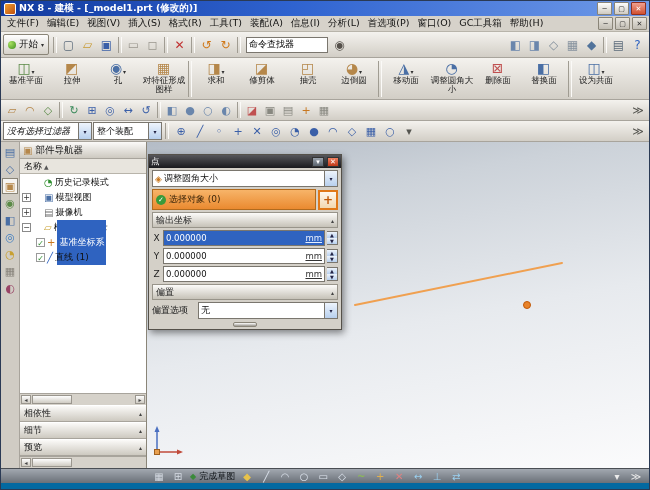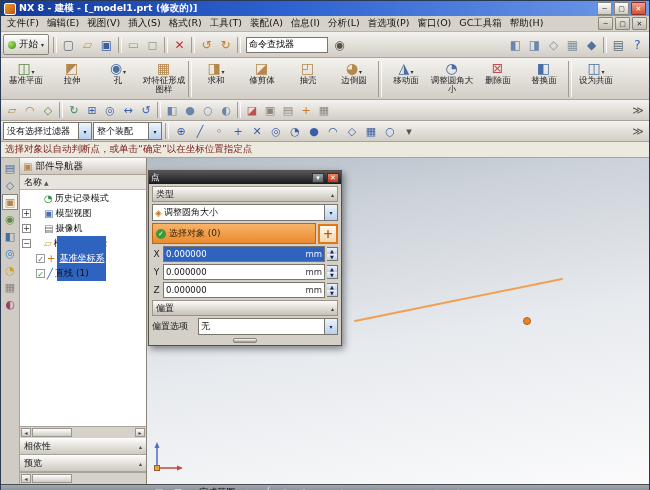--- a/index.html
+++ b/index.html
@@ -33,42 +33,42 @@
   
   .tb2{height:40px;align-items:stretch;padding-top:1px;}
   .fbtn{width:46px;display:flex;flex-direction:column;align-items:center;padding-top:1px;font-size:8.5px;line-height:1.1;text-align:center;}
   .fbtn .ficon{display:flex;align-items:flex-end;gap:1px;height:16px;}
   .fbtn .fglyph{font-size:14px;line-height:15px;}
   .fbtn .flabel{height:20px;overflow:hidden;color:#222;}
   .sep2{width:2px;margin:2px 1px;border-left:1px solid #a09c92;border-right:1px solid #fbfaf8;}
   
   .select{display:flex;align-items:center;height:16px;background:#fff;border:1px solid #7a766e;font-size:9px;padding-left:3px;}
   .select .arr,.fld .arr{margin-left:auto;width:12px;height:100%;display:flex;align-items:center;justify-content:center;background:linear-gradient(#eef4fc,#b8d0ee);border-left:1px solid #7a766e;font-size:6px;color:#224;}
-  .w84{width:84px;} .w64{width:64px;}
+  .w84{width:84px;font-style:italic;} .w64{width:64px;}
   
   .prompt{height:15px;display:flex;align-items:center;padding:0 4px;background:#eceade;border-bottom:1px solid #a8a49c;color:#7b2020;font-size:9.5px;}
   
   .main{display:flex;height:326px;}
   .rstrip{width:18px;background:#d0ccc4;border-right:1px solid #a8a49c;display:flex;flex-direction:column;align-items:center;padding-top:2px;gap:1px;}
   .rbi{width:16px;height:16px;display:flex;align-items:center;justify-content:center;font-size:11px;}
   .rbi.active{background:#f6f4f0;border:1px solid #8a8578;box-sizing:border-box;}
   
   .nav{width:126px;background:#f4f2ee;border-right:1px solid #8a8578;display:flex;flex-direction:column;}
   .nav-title{height:16px;display:flex;align-items:center;gap:3px;padding:0 3px;background:linear-gradient(#fbfaf8,#cdc9c0);border-bottom:1px solid #a8a49c;font-size:9.5px;}
   .nav-col{height:14px;display:flex;align-items:center;gap:2px;padding:0 4px;background:#e8e5de;border-bottom:1px solid #b8b4aa;font-size:9px;}
   .nav-col .sort{font-size:6px;color:#555;}
   .tree{flex:1;background:#fff;overflow:hidden;padding-top:1px;}
   .trow{height:15px;display:flex;align-items:center;gap:2px;padding:0 2px;font-size:9px;white-space:nowrap;}
   .trow.indent{padding-left:16px;}
   .expand{width:9px;height:9px;line-height:8px;text-align:center;font-size:8px;color:#333;box-sizing:border-box;flex:none;}
   .expand:not(:empty){border:1px solid #8a8a8a;background:#fff;}
   .check{width:9px;height:9px;line-height:9px;text-align:center;font-size:8px;color:#2f8f2f;font-weight:bold;box-sizing:border-box;flex:none;}
   .check:not(:empty){border:1px solid #9a9a9a;background:#fff;}
   .tglyph{font-size:10px;flex:none;}
-  .tlabel.sel{background:#2f63c0;color:#fff;padding:16px 2px;text-decoration:underline;}
+  .tlabel.sel{background:#2f63c0;color:#fff;padding:16px 2px;}
   .hscroll{height:11px;border-top:1px solid #a8a49c;background:#d6d2ca;display:flex;align-items:center;padding:0 1px;}
   .harr{width:10px;height:9px;font-size:6px;display:flex;align-items:center;justify-content:center;color:#444;background:linear-gradient(#fefefe,#cfcbc2);border:1px solid #9a968e;box-sizing:border-box;}
   .hthumb{width:40px;height:9px;background:linear-gradient(#fefefe,#cfcbc2);border:1px solid #9a968e;margin-left:1px;box-sizing:border-box;}
   .npanel{height:15px;display:flex;align-items:center;justify-content:space-between;padding:0 4px;background:linear-gradient(#fbfaf8,#cdc9c0);border-top:1px solid #fff;border-bottom:1px solid #a8a49c;font-size:9px;}
   .chev{font-size:6px;color:#444;}
   
   .gfx{flex:1;position:relative;background:linear-gradient(170deg,#b4bcc6 0%,#ccd2d9 20%,#e7eaee 55%,#fbfbfc 100%);overflow:hidden;}
   .scene{position:absolute;left:0;top:0;}
   
   .dialog{position:absolute;left:1px;top:12px;width:192px;background:#d4d0c8;border:1px solid #55514a;box-shadow:2px 3px 7px rgba(0,0,0,.45);padding-bottom:1px;}
@@ -80,21 +80,21 @@
   .fld{flex:1;height:15px;display:flex;align-items:center;background:#fff;border:1px solid #7a766e;font-size:9px;padding-left:2px;}
   .fld .ficn{margin-right:2px;font-size:9px;}
   .sel-row{flex:1;height:19px;display:flex;align-items:center;gap:3px;padding:0 3px;background:linear-gradient(#f7b469,#ea8a30);border:1px solid #b06a1e;font-size:9px;color:#3a2408;}
   .chkdot{width:10px;height:10px;border-radius:50%;background:#3a9a3a;color:#fff;font-size:7px;line-height:10px;text-align:center;flex:none;}
   .pt-btn{width:20px;height:20px;display:flex;align-items:center;justify-content:center;border:2px solid #e07818;background:linear-gradient(#fff8ee,#f2d8b0);color:#c05808;font-size:12px;font-weight:bold;box-sizing:border-box;}
   .axis{width:9px;text-align:center;color:#222;}
   .reflabel{width:26px;color:#222;}
   .offlabel{width:44px;color:#222;}
   .num{flex:1;height:14px;display:flex;align-items:center;border:1px solid #7a766e;background:#fff;font-size:8.5px;}
   .num .v{flex:1;padding:0 2px;}
-  .num .u{padding:0 2px;color:#333;}
+  .num .u{padding:0 2px;color:#333;text-decoration:underline;}
   .num.sel{background:#2f63c0;color:#fff;}
   .num.sel .u{color:#e8f0ff;}
   .spin{width:11px;height:14px;display:flex;flex-direction:column;border:1px solid #7a766e;border-left:none;box-sizing:border-box;}
   .spin span{flex:1;display:flex;align-items:center;justify-content:center;font-size:5px;background:linear-gradient(#eef4fc,#b8d0ee);color:#224;}
   .dlg-btns{display:flex;justify-content:center;gap:5px;margin:9px 3px 2px;}
   .dlg-btn{min-width:50px;height:17px;display:flex;align-items:center;justify-content:center;font-size:9px;background:linear-gradient(#f6f4f0,#cfcabf);border:1px solid #8a8578;border-radius:2px;box-sizing:border-box;padding:0 4px;}
   .dlg-btn.ok{border:2px solid #78b43e;background:linear-gradient(#eef6e0,#d2e8b4);}
   .grip{height:7px;display:flex;align-items:center;justify-content:center;}
   .grip i{display:block;width:22px;height:3px;background:linear-gradient(#fff,#9a968e);border:1px solid #8a8578;border-radius:2px;}
   
@@ -315,23 +315,20 @@
     <span class="tbi" style="color: rgb(58, 95, 168);">●</span>
     <span class="tbi" style="color: rgb(58, 95, 168);">◠</span>
     <span class="tbi" style="color: rgb(58, 95, 168);">◇</span>
     <span class="tbi" style="color: rgb(58, 95, 168);">▦</span>
     <span class="tbi" style="color: rgb(58, 95, 168);">○</span>
     <span class="tbi" style="color: rgb(85, 85, 80);">▾</span>
     <span class="spacer"></span>
     <span class="tbi" style="color: rgb(85, 85, 80);">≫</span>
   </div>
 
-  <div class="prompt">
-    <span>选择对象以自动判断点，或单击“确定”以在坐标位置指定点</span>
-  </div>
 
   <div class="main">
 
     <div class="rstrip">
       <span class="rbi" style="color: rgb(74, 111, 165);">▤</span>
       <span class="rbi" style="color: rgb(74, 111, 165);">◇</span>
       <span class="rbi active" style="color: rgb(181, 135, 74);">▣</span>
       <span class="rbi" style="color: rgb(90, 138, 70);">◉</span>
       <span class="rbi" style="color: rgb(74, 111, 165);">◧</span>
       <span class="rbi" style="color: rgb(58, 122, 192);">◎</span>
@@ -385,20 +382,24 @@
           <span class="tlabel">直线 (1)</span>
         </div>
       </div>
       <div class="hscroll">
         <span class="harr">◂</span>
         <span class="hthumb"></span>
         <span class="harr" style="margin-left:auto;">▸</span>
       </div>
       <div class="npanel">
         <span>相依性</span>
+        <span class="chev">▴</span>
+      </div>
+      <div class="npanel">
+        <span>细节</span>
         <span class="chev">▴</span>
       </div>
       <div class="npanel">
         <span>预览</span>
         <span class="chev">▴</span>
       </div>
       <div class="hscroll">
         <span class="harr">◂</span>
         <span class="hthumb"></span>
       </div>
@@ -418,40 +419,40 @@
       </svg>
 
       <div class="dialog">
         <div class="dlg-tb">
           <span>点</span>
           <span class="spacer"></span>
           <span class="dtbtn">▾</span>
           <span class="dtbtn close">✕</span>
         </div>
 
-        <div class="dlg-h">
-          <span>类型</span>
-          <span class="chev">▴</span>
-        </div>
         <div class="dlg-row">
           <span class="fld">
             <span class="ficn" style="color:#c87820;">◈</span>
             <span>调整圆角大小</span>
             <span class="arr">▾</span>
           </span>
         </div>
 
         <div class="dlg-row">
           <span class="sel-row">
             <span class="chkdot">✓</span>
             <span>选择对象 (0)</span>
           </span>
           <span class="pt-btn">+</span>
         </div>
 
+        <div class="dlg-h">
+          <span>输出坐标</span>
+          <span class="chev">▴</span>
+        </div>
         <div class="dlg-row">
           <span class="axis">X</span>
           <span class="num sel">
             <span class="v">0.000000</span>
             <span class="u">mm</span>
           </span>
           <span class="spin">
             <span>▲</span>
             <span>▼</span>
           </span>

